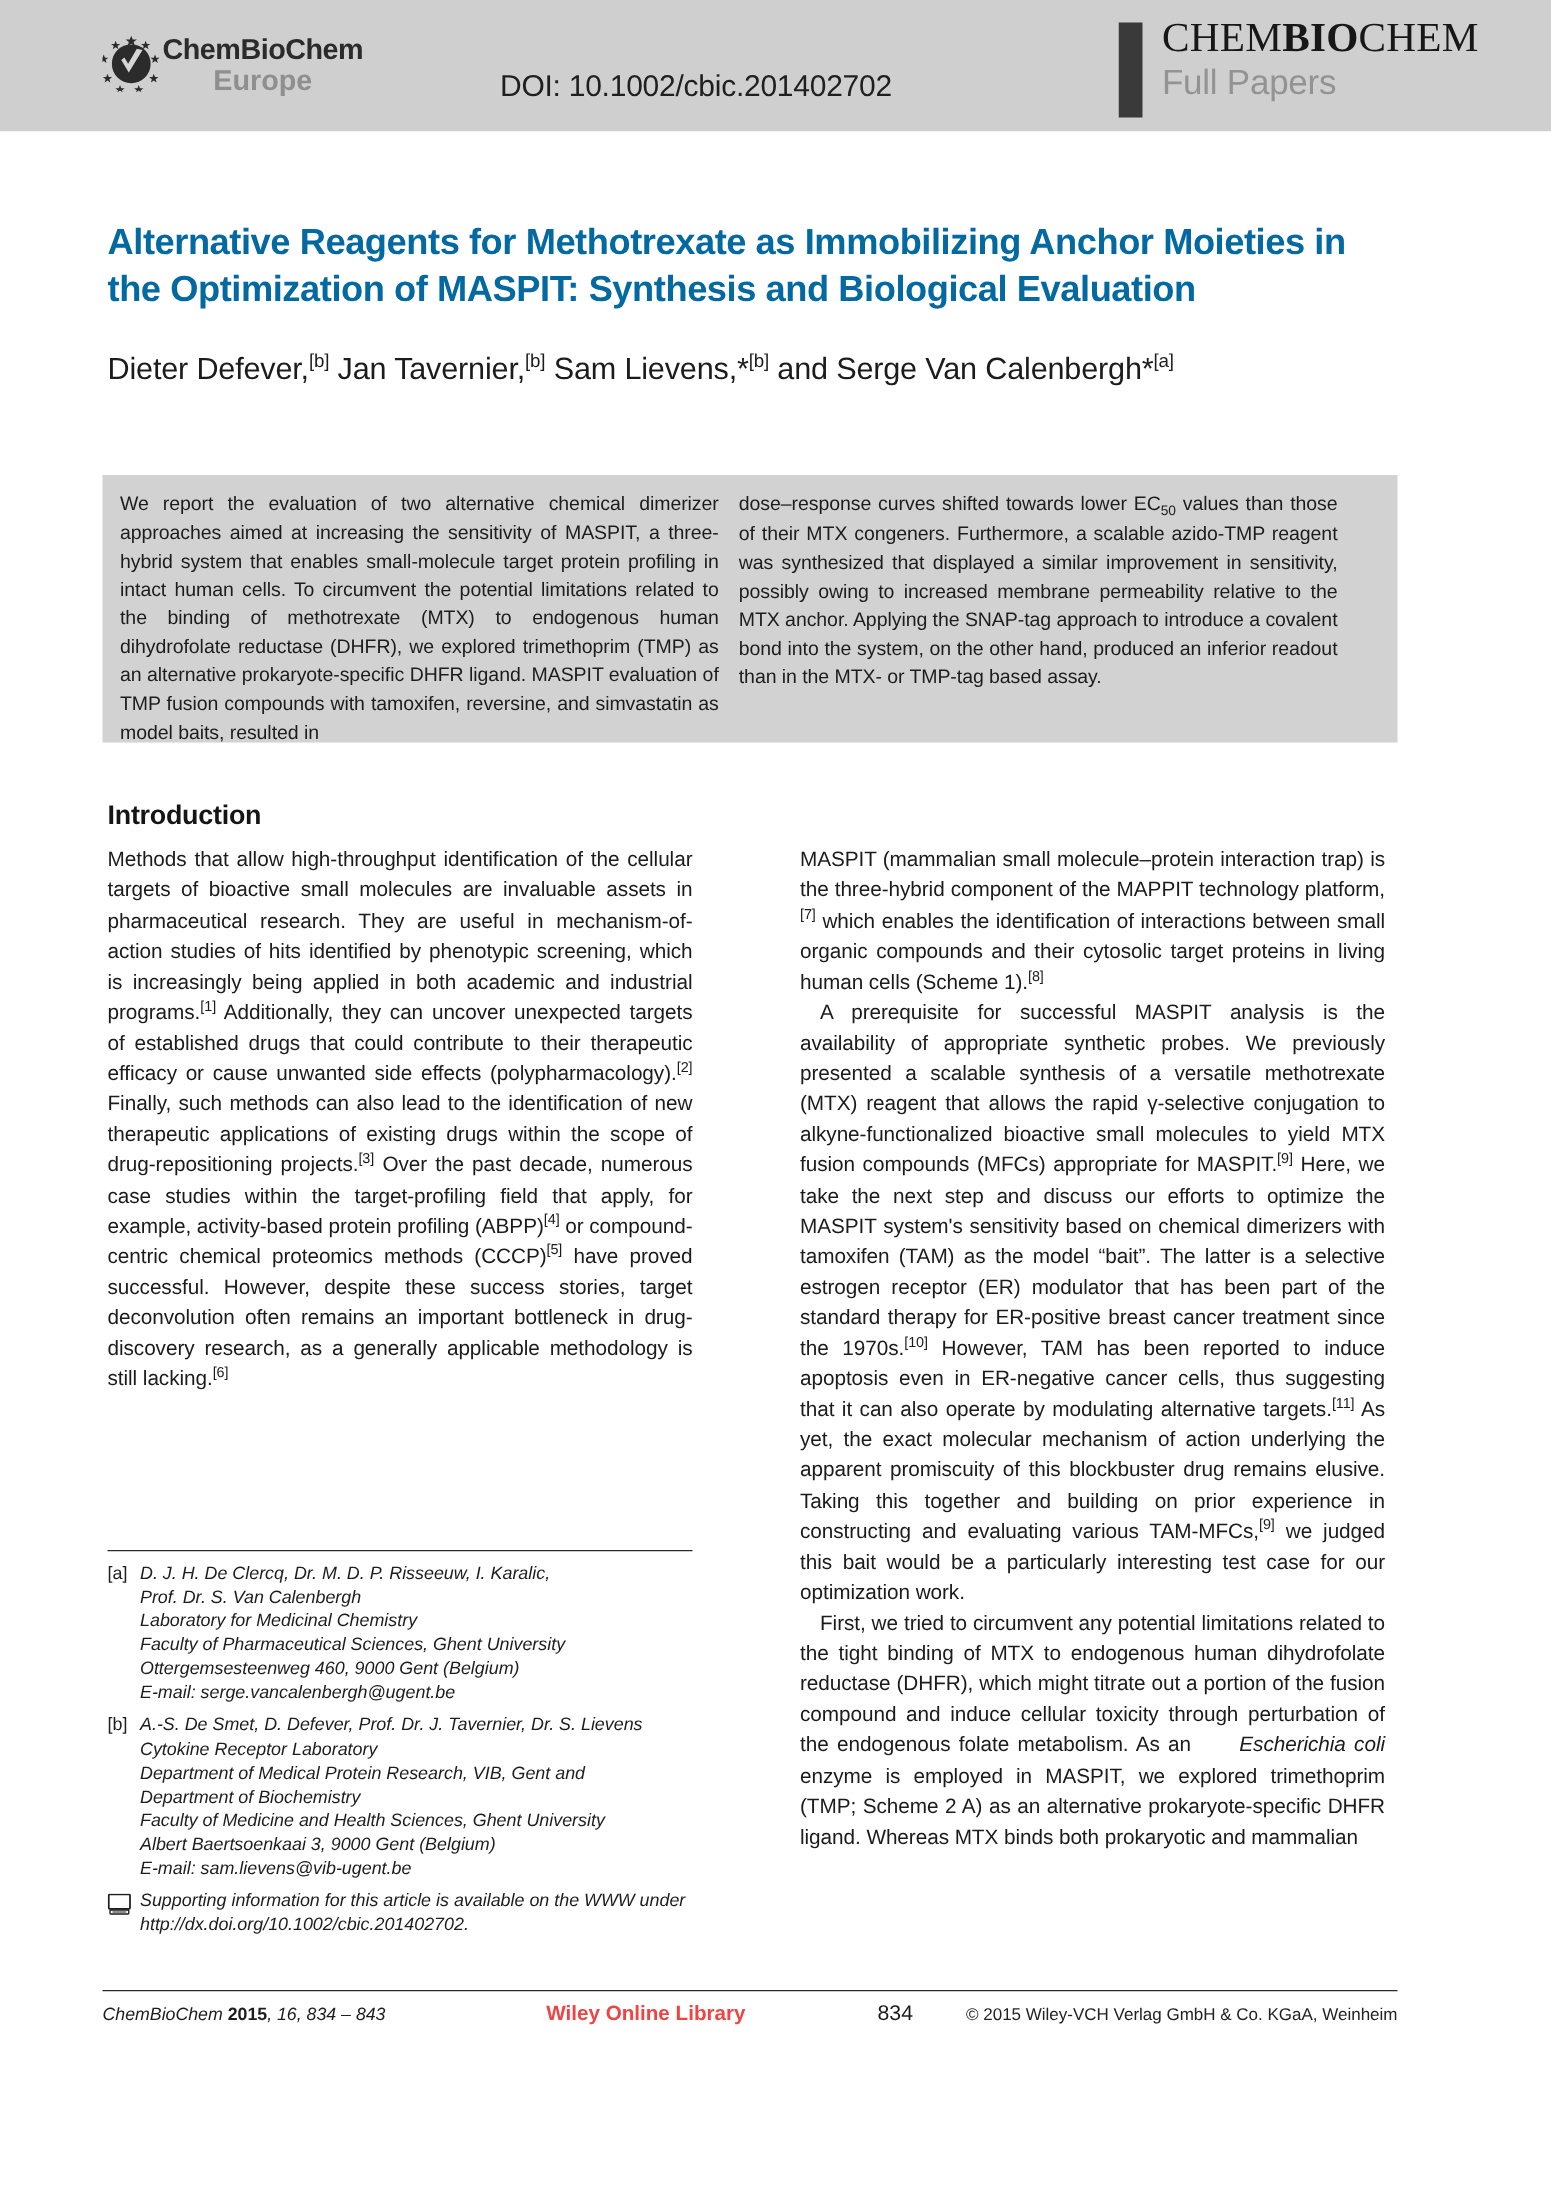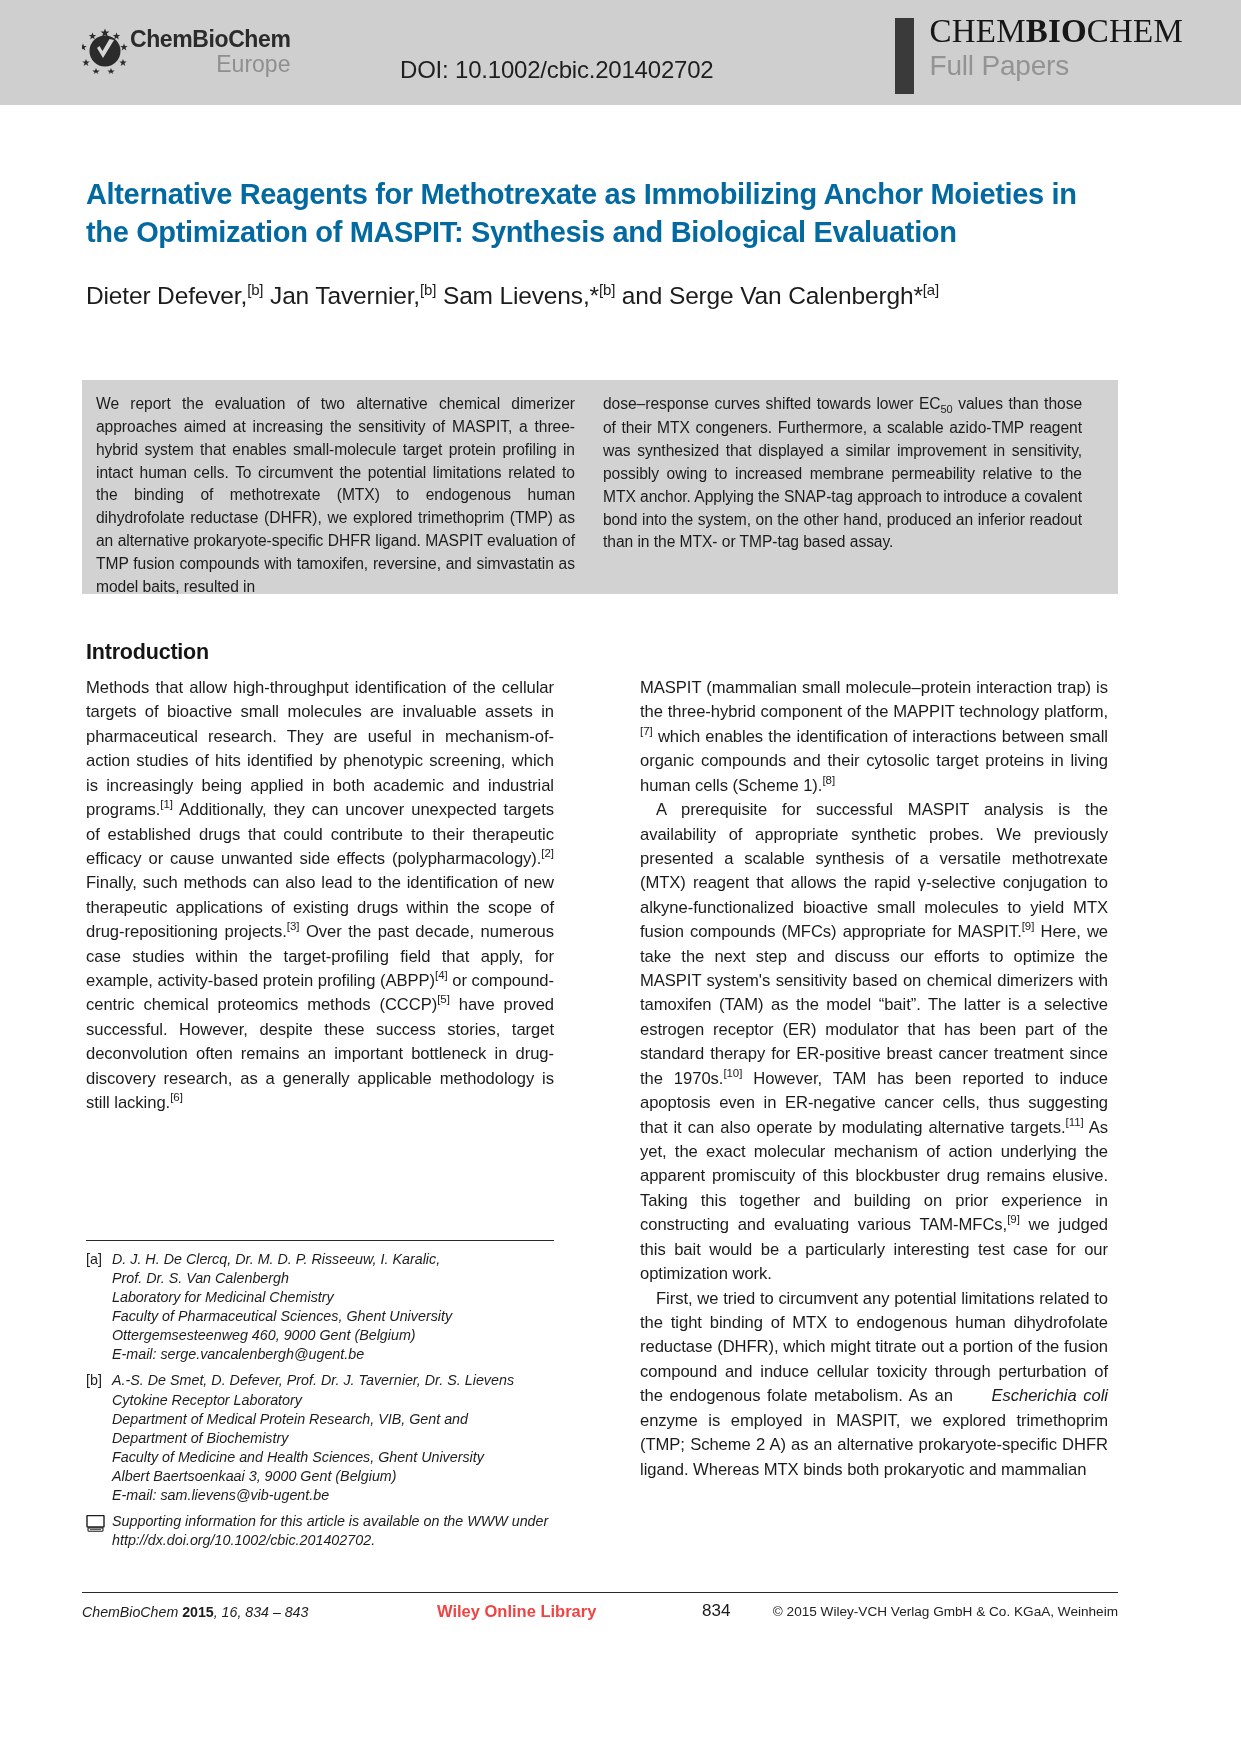--- a/index.html
+++ b/index.html
@@ -41,24 +41,24 @@
   }
   .logo-line1 {
     font-size: 23px;
     font-weight: bold;
     color: #2b2b2b;
     letter-spacing: -0.4px;
     display: block;
   }
   .logo-line2 {
     font-size: 23px;
-    font-weight: normal;
+    font-weight: bold;
     color: #8f8f8f;
     display: block;
-    text-align: right;
+    text-align: center;
     margin-top: 2px;
     letter-spacing: 0px;
   }
   .doi-text {
     position: absolute;
     left: 400px;
     top: 56px;
     font-size: 24px;
     font-weight: normal;
     color: #1f1f1f;
@@ -124,21 +124,21 @@
   .abstract-box {
     position: absolute;
     left: 82px;
     top: 380px;
     width: 1036px;
     height: 214px;
     background: #d2d2d2;
     box-sizing: border-box;
     padding: 13px 14px 10px 14px;
     display: flex;
-    gap: 28px;
+    gap: 16px;
   }
   .abstract-col {
     width: 479px;
     font-size: 15.6px;
     line-height: 1.465;
     text-align: justify;
     color: #1c1c1c;
     letter-spacing: -0.05px;
   }
   .abstract-col sub { font-size: 11px; }

